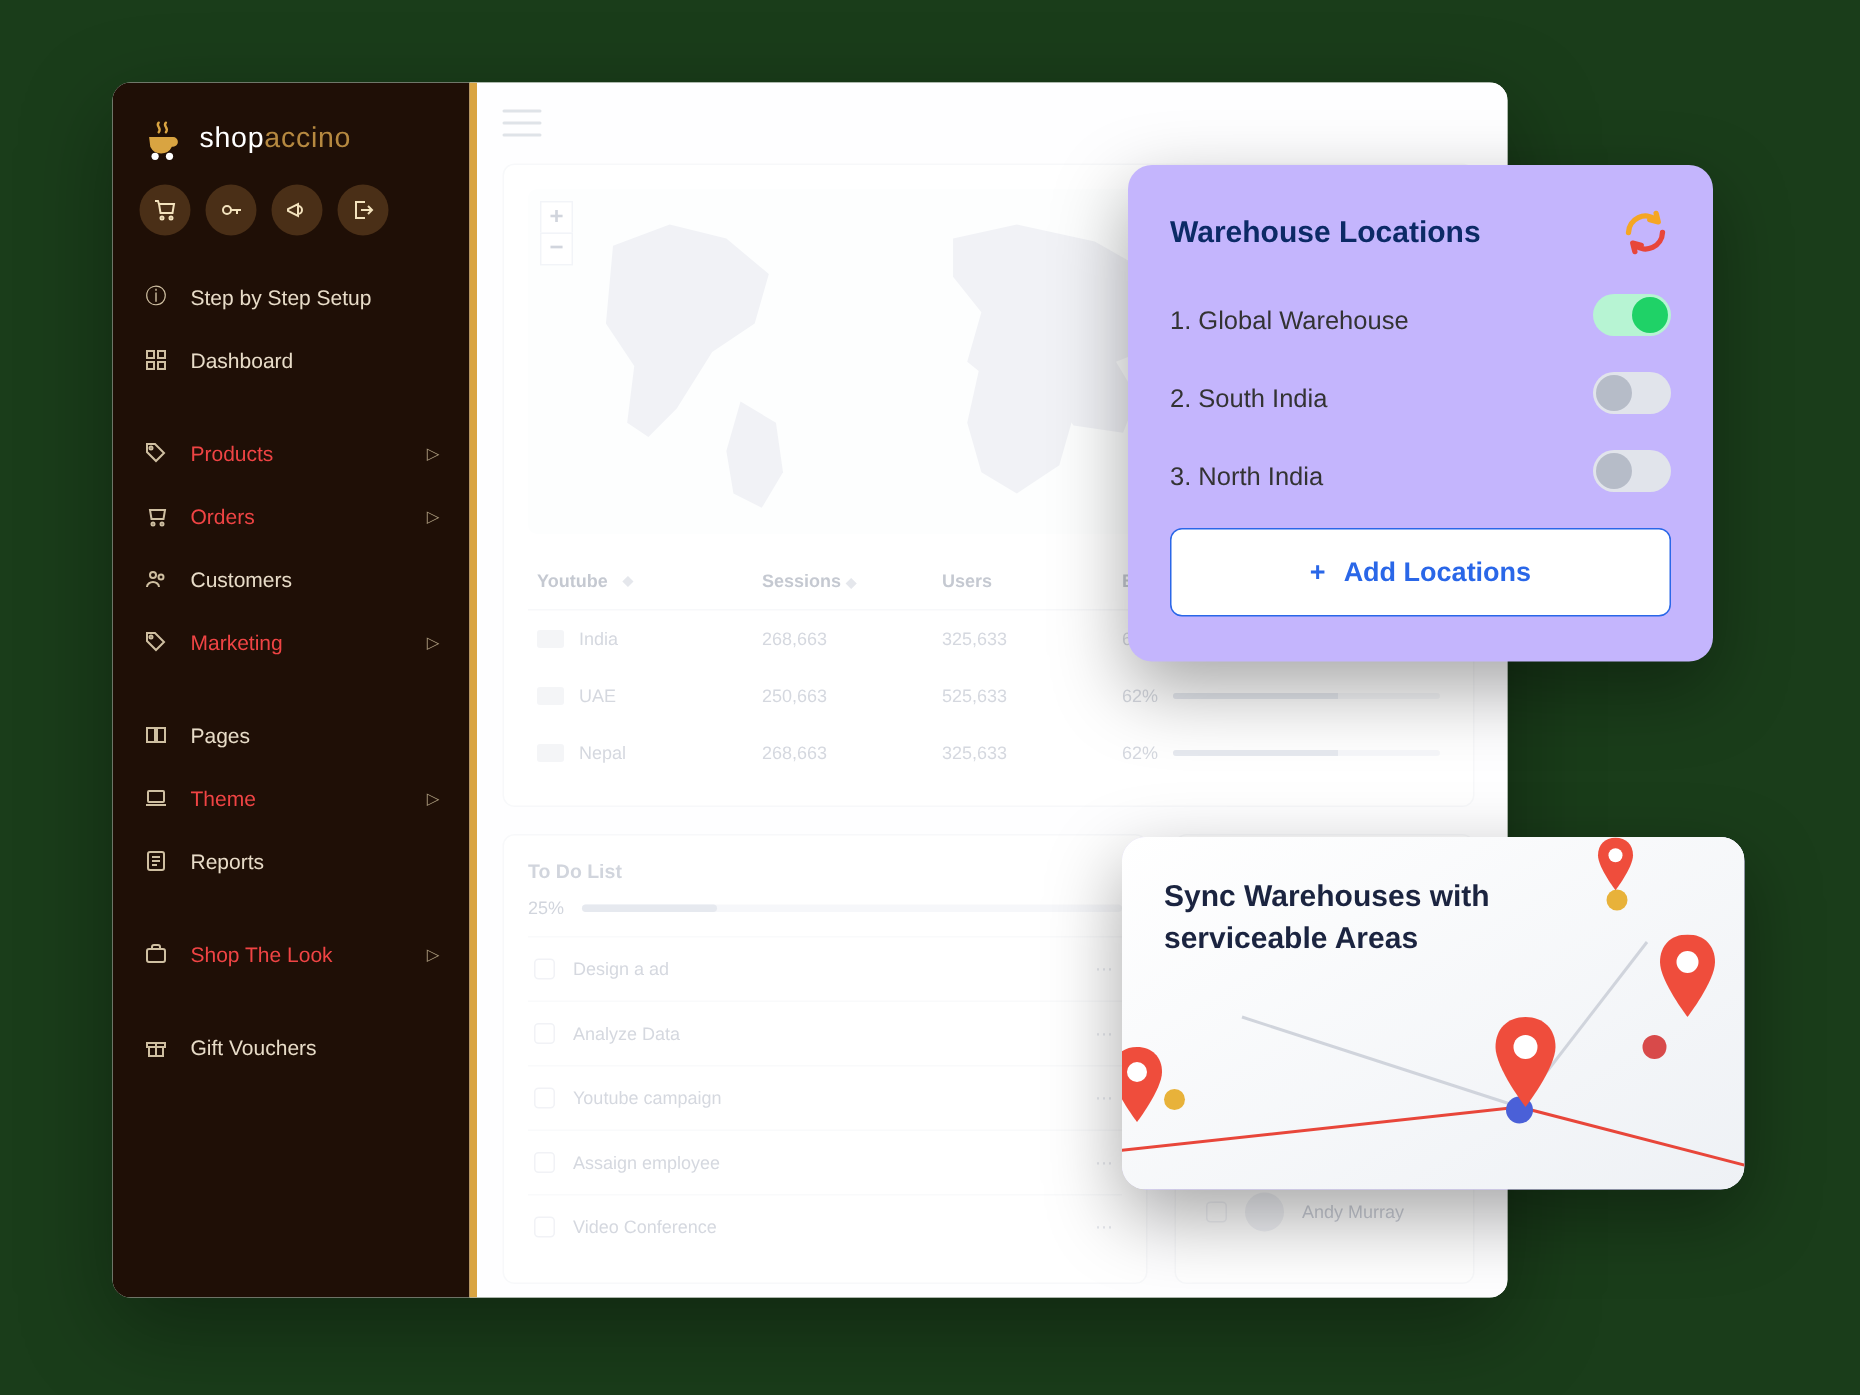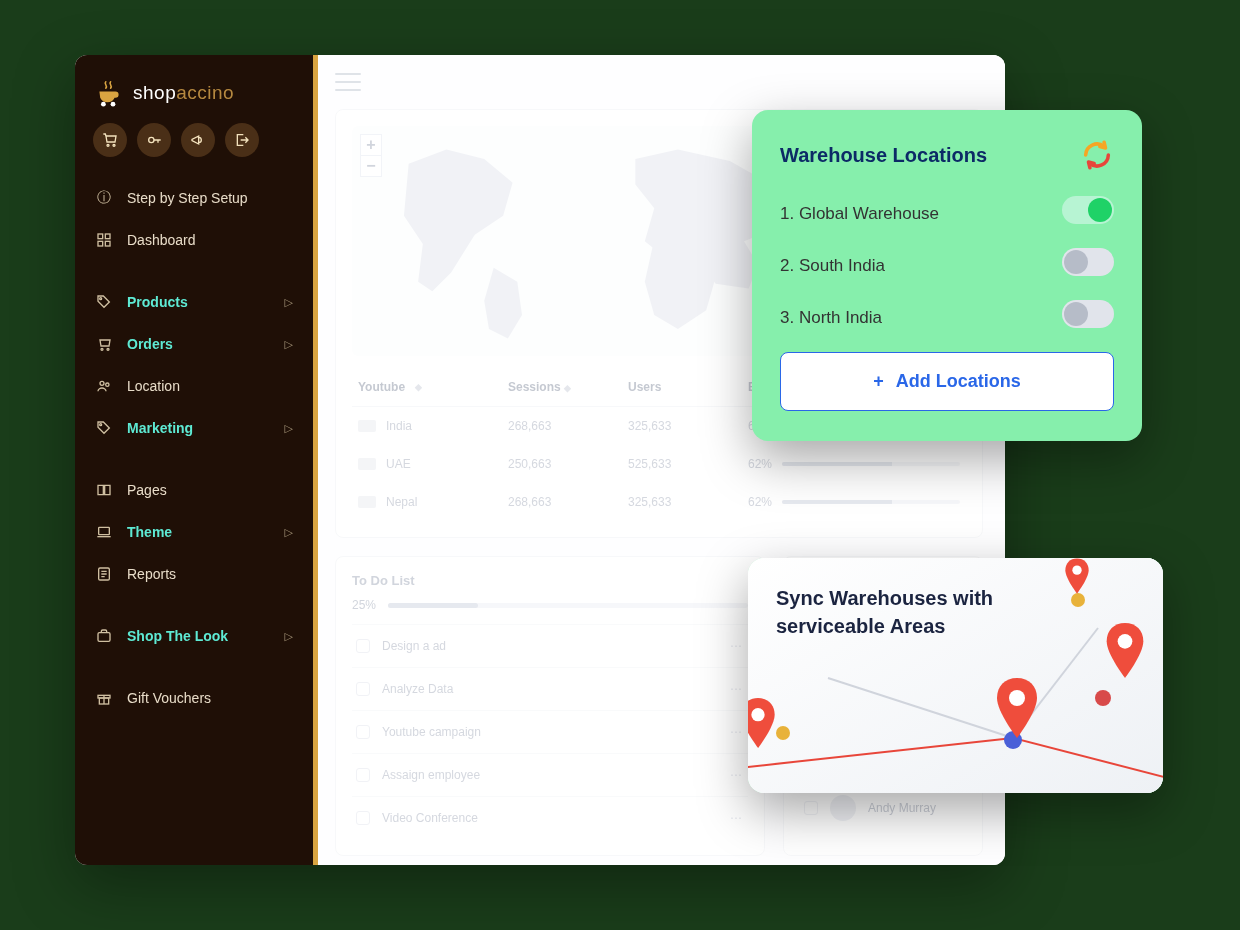--- a/index.html
+++ b/index.html
@@ -9,21 +9,21 @@
   .logo{display:flex;align-items:center;gap:8px;padding:22px 18px 14px}
   .logo-cup{width:32px;height:32px}
   .logo-text{color:#fff;font-size:19px;font-weight:500;letter-spacing:.5px}
   .logo-text .accino{color:#b68940}
   .quick{display:flex;gap:10px;padding:0 18px 14px}
   .qbtn{width:34px;height:34px;border-radius:50%;background:#4a2f17;display:flex;align-items:center;justify-content:center;color:#f3e2bd;cursor:pointer}
   .menu{display:flex;flex-direction:column;padding:6px 0;font-size:14px}
   .mi{display:flex;align-items:center;gap:14px;padding:12px 20px;color:#e8dcc8;cursor:pointer;position:relative}
   .mi .ico{width:18px;height:18px;flex:0 0 18px;display:flex;align-items:center;justify-content:center;color:#cfbfa1}
   .mi .lbl{flex:1}
-  .mi.strong .lbl{font-weight:700;color:#5eead4}
+  .mi.strong .lbl{font-weight:400;color:#ef4444}
   .menu .spacer{height:20px}
   .mi .chev{color:#a8987b;font-size:11px}
   .gold-strip{position:absolute;right:-5px;top:0;width:5px;height:100%;background:#d9a441}
   .main{position:relative;flex:1;background:#fdfdfe;padding:18px 22px;overflow:hidden}
   .hamb{width:26px;height:18px;display:flex;flex-direction:column;justify-content:space-between;cursor:pointer}
   .hamb span{height:2px;background:#b9c0cc;border-radius:2px}
   .card{background:#fff;border:1px solid #eef0f4;border-radius:8px;margin-top:18px;padding:16px}
   .card-title{color:#9aa2b3;font-size:13px;font-weight:600;margin-bottom:10px}
   .mapbox{position:relative;height:230px;background:#fbfcfd;border-radius:6px}
   .zoom{position:absolute;left:8px;top:8px;display:flex;flex-direction:column;color:#9aa2b3;font-weight:bold}
@@ -42,21 +42,21 @@
   .todo-prog{display:flex;align-items:center;gap:12px;font-size:12px;color:#9aa2b3;margin:6px 0 12px}
   .todo-prog .track{flex:1;height:5px;background:#eceef3;border-radius:4px}
   .todo-prog .fill{height:100%;width:25%;background:#c8cedb;border-radius:4px}
   .todo-item{display:flex;align-items:center;gap:12px;padding:14px 4px;border-top:1px solid #f2f3f7;font-size:12px;color:#a2a9b9}
   .todo-item .chk{width:14px;height:14px;border:1.5px solid #dfe2ea;border-radius:3px}
   .todo-item .more{color:#c5cad6;letter-spacing:2px}
   .contact-item{display:flex;align-items:center;gap:12px;padding:12px 4px;font-size:12px;color:#8d95a8}
   .contact-item .chk{width:14px;height:14px;border:1.5px solid #dfe2ea;border-radius:3px}
   .contact-item .av{width:26px;height:26px;border-radius:50%;background:#dfe2ea}
   
-  .float{position:absolute;background:#86efac;border-radius:16px;box-shadow:0 18px 50px rgba(0,0,0,.35)}
+  .float{position:absolute;background:#c4b5fd;border-radius:16px;box-shadow:0 18px 50px rgba(0,0,0,.35)}
   .wh{left:752px;top:110px;width:390px;padding:28px 28px 30px}
   .wh-title{color:#0c2a66;font-size:20px;font-weight:700}
   .wh-head{display:flex;align-items:center;justify-content:space-between;margin-bottom:22px}
   .wh-item{display:flex;align-items:flex-end;justify-content:space-between;margin:24px 0;font-size:17px;color:#333;font-weight:500}
   .toggle{width:52px;height:28px;border-radius:20px;background:#e1e4eb;position:relative;cursor:pointer}
   .toggle .knob{position:absolute;top:2px;left:2px;width:24px;height:24px;border-radius:50%;background:#b6bcc8;transition:.2s}
   .toggle.on{background:#b7f4d3}
   .toggle.on .knob{left:26px;background:#1fd267}
   .addbtn{margin-top:16px;width:100%;border:1.5px solid #2a67e8;color:#2a67e8;background:#fff;border-radius:8px;padding:18px 0;font-size:18px;font-weight:600;display:flex;align-items:center;justify-content:center;gap:12px;cursor:pointer}
   .sync{left:748px;top:558px;width:415px;height:235px;overflow:hidden}
@@ -148,21 +148,21 @@
           <span class="chev">▷</span>
         </div>
       <div class="mi">
           <span class="ico">
             <svg width="16" height="16" viewBox="0 0 24 24" fill="none" stroke="currentColor" stroke-width="2">
               <circle cx="9" cy="8" r="3"></circle>
               <circle cx="17" cy="10" r="2.5"></circle>
               <path d="M3 20c0-3 3-5 6-5s6 2 6 5"></path>
             </svg>
           </span>
-          <span class="lbl">Location</span>
+          <span class="lbl">Customers</span>
         </div>
       <div class="mi strong">
           <span class="ico">
             <svg width="16" height="16" viewBox="0 0 24 24" fill="none" stroke="currentColor" stroke-width="2">
               <path d="M20 12l-8 8-9-9V3h8z"></path>
               <circle cx="7" cy="7" r="1.5"></circle>
             </svg>
           </span>
           <span class="lbl">Marketing</span>
           <span class="chev">▷</span>

